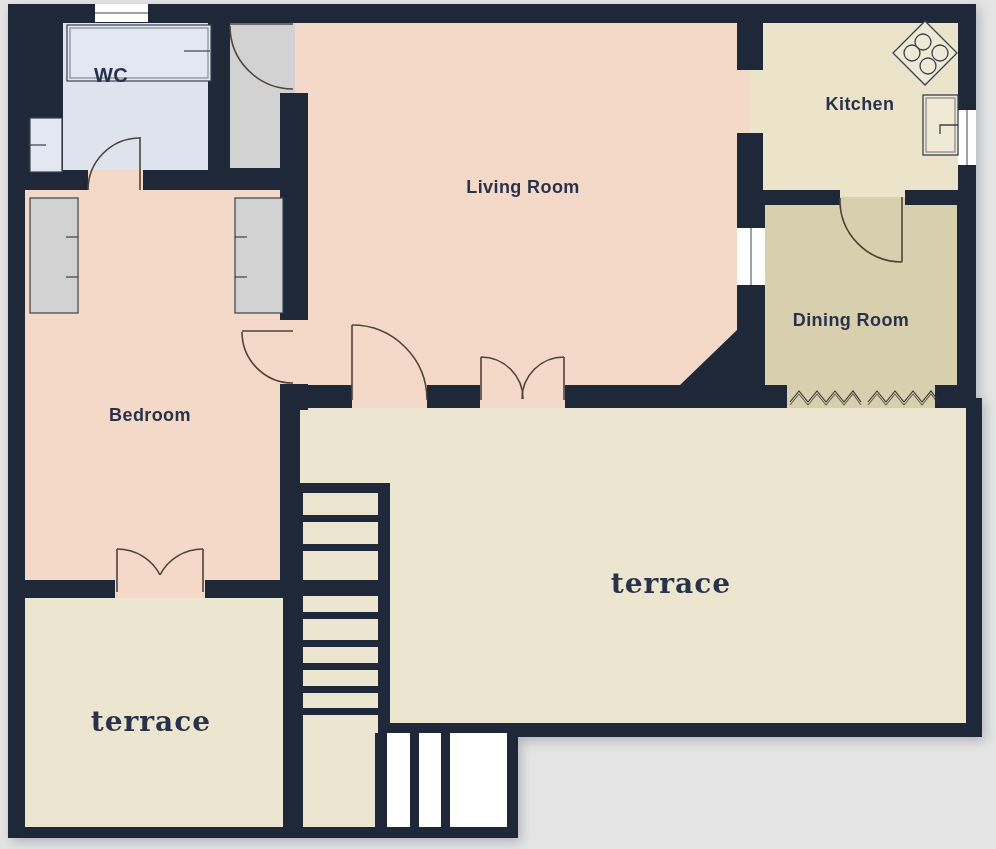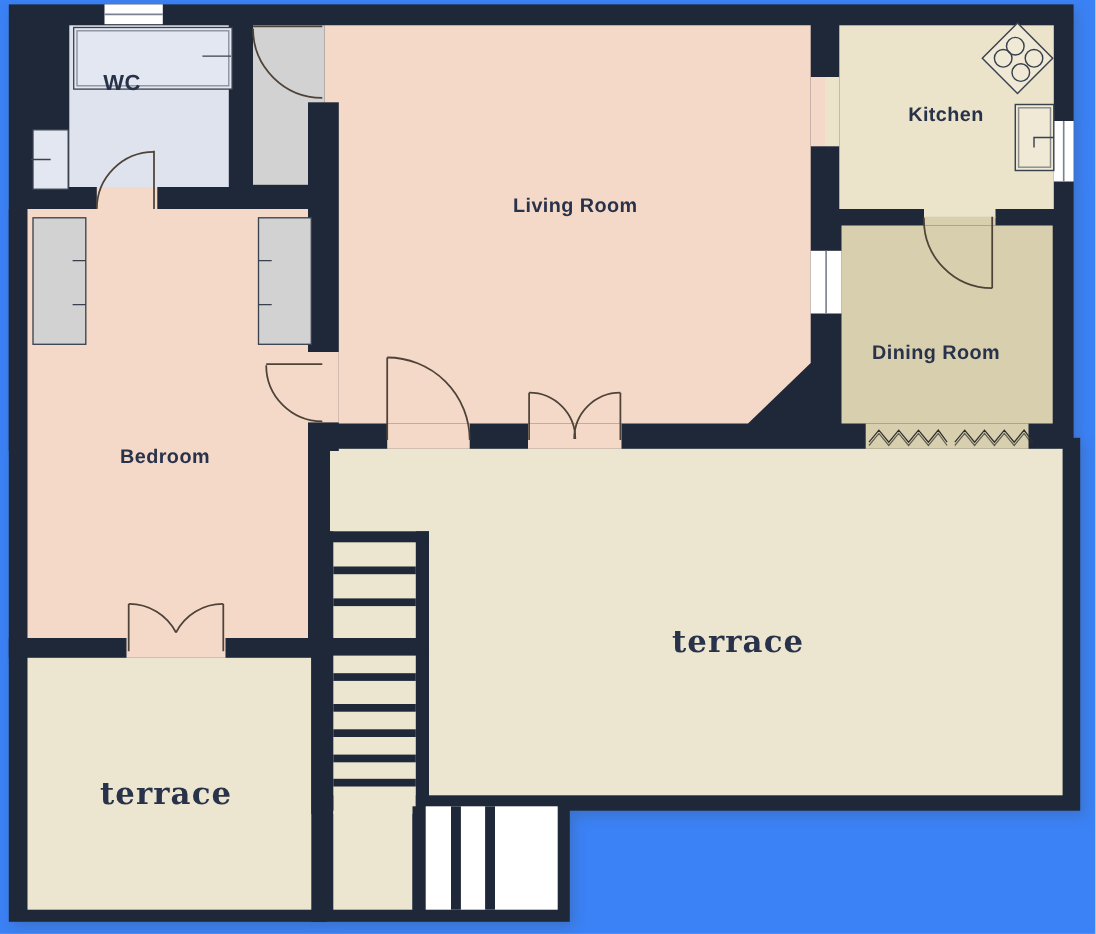--- a/index.html
+++ b/index.html
@@ -1,16 +1,16 @@
 <!DOCTYPE html>
 <html><head>
 <meta charset="utf-8">
 <style>
   html,body{margin:0;padding:0;background:#ffffff;}
-  .plan-wrap{width:996px;height:849px;position:relative;background:#3b82f6;}
+  .plan-wrap{width:996px;height:849px;position:relative;background:#e5e5e5;}
   svg{display:block;filter:drop-shadow(3px 4px 6px rgba(60,70,90,0.30));}
   .lbl{font-family:"Liberation Sans",sans-serif;font-weight:bold;letter-spacing:0.4px;}
   .lbl-lg{font-size:20px;}
   .lbl-md{font-size:18px;}
   .ter{font-family:"DejaVu Serif","Liberation Serif",serif;font-weight:bold;font-size:28px;letter-spacing:1px;}
   text{user-select:none;}
 </style>
 </head>
 <body>
 

